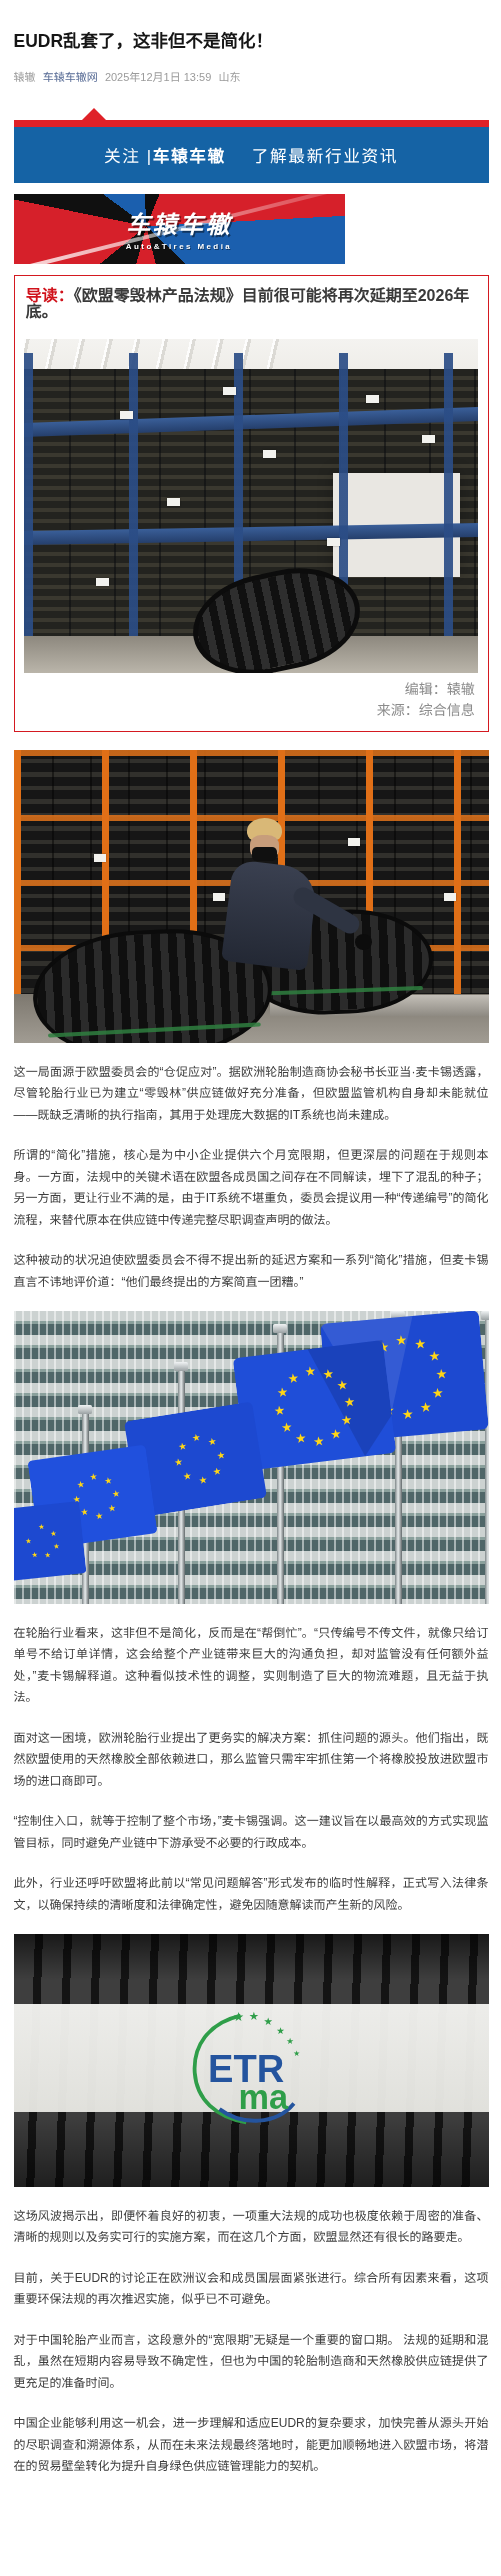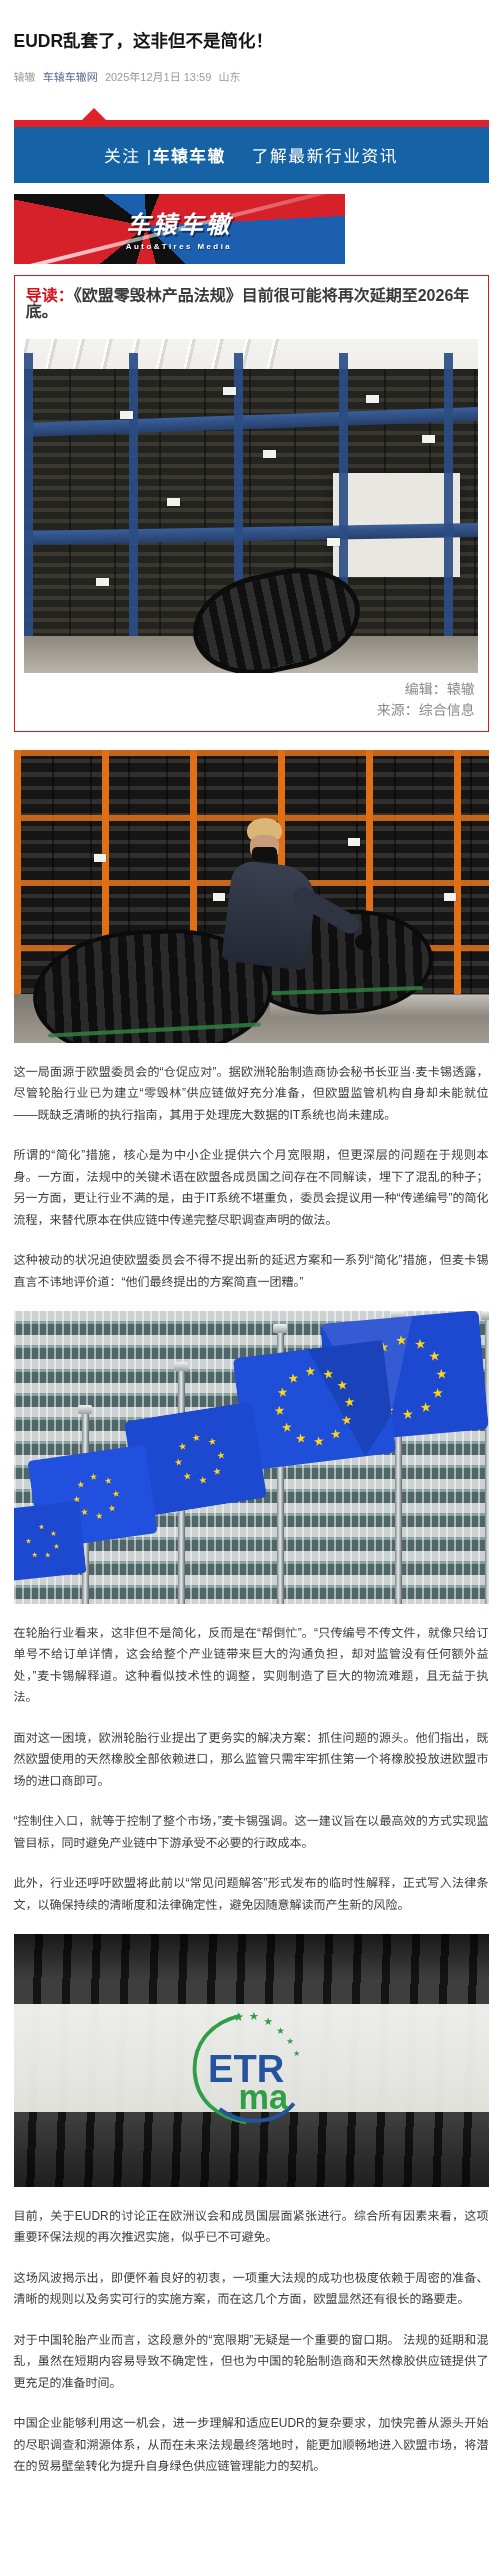--- a/index.html
+++ b/index.html
@@ -451,19 +451,19 @@
           <text x="106" y="25" font-size="10">★</text>
           <text x="116" y="36" font-size="9">★</text>
           <text x="123" y="48" font-size="8">★</text>
         </g>
         <text x="30" y="76" font-size="40" font-weight="bold" fill="#24549e" font-family="Liberation Sans, DejaVu Sans, sans-serif">ETR</text>
         <text x="62" y="104" font-size="36" font-weight="bold" fill="#2f9e49" font-family="Liberation Sans, DejaVu Sans, sans-serif">ma</text>
       </svg>
     </div>
   </div>
 
+  <p class="para">这场风波揭示出，即便怀着良好的初衷，一项重大法规的成功也极度依赖于周密的准备、清晰的规则以及务实可行的实施方案，而在这几个方面，欧盟显然还有很长的路要走。</p>
   <p class="para">目前，关于EUDR的讨论正在欧洲议会和成员国层面紧张进行。综合所有因素来看，这项重要环保法规的再次推迟实施，似乎已不可避免。</p>
-  <p class="para">这场风波揭示出，即便怀着良好的初衷，一项重大法规的成功也极度依赖于周密的准备、清晰的规则以及务实可行的实施方案，而在这几个方面，欧盟显然还有很长的路要走。</p>
   <p class="para">对于中国轮胎产业而言，这段意外的“宽限期”无疑是一个重要的窗口期。 法规的延期和混乱，虽然在短期内容易导致不确定性，但也为中国的轮胎制造商和天然橡胶供应链提供了更充足的准备时间。</p>
   <p class="para">中国企业能够利用这一机会，进一步理解和适应EUDR的复杂要求，加快完善从源头开始的尽职调查和溯源体系，从而在未来法规最终落地时，能更加顺畅地进入欧盟市场，将潜在的贸易壁垒转化为提升自身绿色供应链管理能力的契机。</p>
 
 </div>
 
 
 </body></html>

